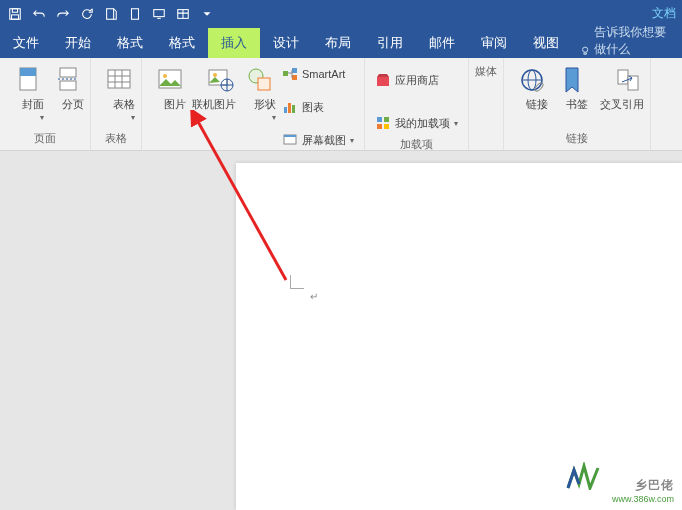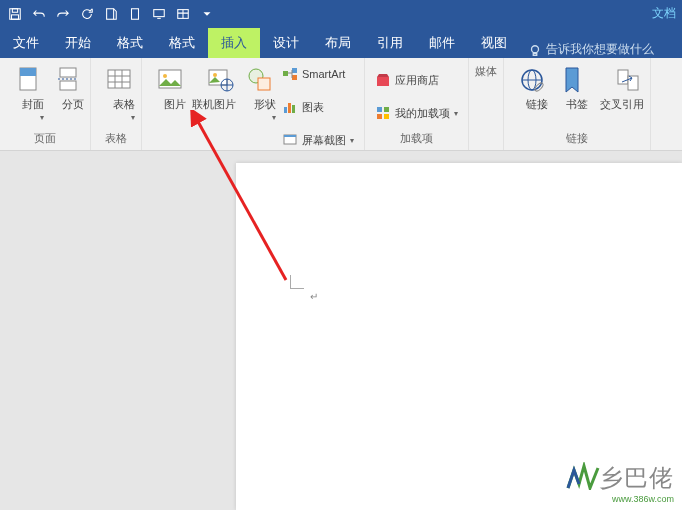--- a/index.html
+++ b/index.html
@@ -27,21 +27,21 @@
 .small-item svg{width:16px;height:16px}
 .drop{font-size:8px;color:#666}
 .canvas{position:absolute;left:0;top:151px;right:0;bottom:0;background:#e6e6e6}
 .page{position:absolute;left:236px;top:12px;width:446px;height:347px;background:#fff;box-shadow:0 0 4px rgba(0,0,0,.15)}
 .corner{position:absolute;left:54px;top:108px;width:18px;height:18px}
 .corner:before{content:"";position:absolute;left:0;bottom:0;width:14px;height:1px;background:#aaa}
 .corner:after{content:"";position:absolute;left:0;bottom:0;width:1px;height:14px;background:#aaa}
 .cursor{position:absolute;left:74px;top:128px;font-size:10px;color:#888}
 .arrow{position:absolute;left:186px;top:110px;width:120px;height:180px;pointer-events:none}
 .watermark{position:absolute;right:8px;bottom:6px;display:flex;flex-direction:column;align-items:flex-end}
-.wm1{font-size:24px;color:#888;font-weight:normal;letter-spacing:1px}
+.wm1{font-size:12px;color:#888;font-weight:bold;letter-spacing:1px}
 .wm2{font-size:9px;color:#4a9b3e}
 .wm-logo{position:absolute;right:80px;bottom:20px;width:36px;height:28px}
 </style>
 </head>
 <body>
 
 <div class="qat">
   <div class="qat-btn">
       <svg viewBox="0 0 16 16" fill="none" stroke="#fff" stroke-width="1.2">
         <rect x="2" y="2" width="12" height="12"></rect>
@@ -98,20 +98,21 @@
 <div class="tabbar">
   <div class="tab">文件</div>
   <div class="tab">开始</div>
   <div class="tab">格式</div>
   <div class="tab">格式</div>
   <div class="tab active">插入</div>
   <div class="tab">设计</div>
   <div class="tab">布局</div>
   <div class="tab">引用</div>
   <div class="tab">邮件</div>
+  <div class="tab">审阅</div>
   <div class="tab">视图</div>
   <div class="tell-me">
     <svg viewBox="0 0 16 16" fill="none" stroke="#cde" stroke-width="1.5">
         <circle cx="8" cy="6" r="4"></circle>
         <path d="M6 11h4v2H6z"></path>
       </svg>
     <span>告诉我你想要做什么</span>
   </div>
 </div>
 
@@ -226,21 +227,21 @@
   <div class="group">
     <div class="group-body">
       <div class="small-list" style="padding-top:8px">
         <div class="small-item">
             <svg viewBox="0 0 16 16">
               <rect x="2" y="5" width="12" height="9" fill="#e74856"></rect>
               <path d="M2 5l2-3h8l2 3" fill="#c23b49"></path>
             </svg>
             <span>应用商店</span>
           </div>
-        <div class="small-item" style="">
+        <div class="small-item" style="margin-top:10px">
             <svg viewBox="0 0 16 16">
               <rect x="2" y="2" width="5" height="5" fill="#5b9bd5"></rect>
               <rect x="9" y="2" width="5" height="5" fill="#70ad47"></rect>
               <rect x="2" y="9" width="5" height="5" fill="#ed7d31"></rect>
               <rect x="9" y="9" width="5" height="5" fill="#ffc000"></rect>
             </svg>
             <span>我的加载项</span>
             <span class="drop">▾</span>
           </div>
       </div>

